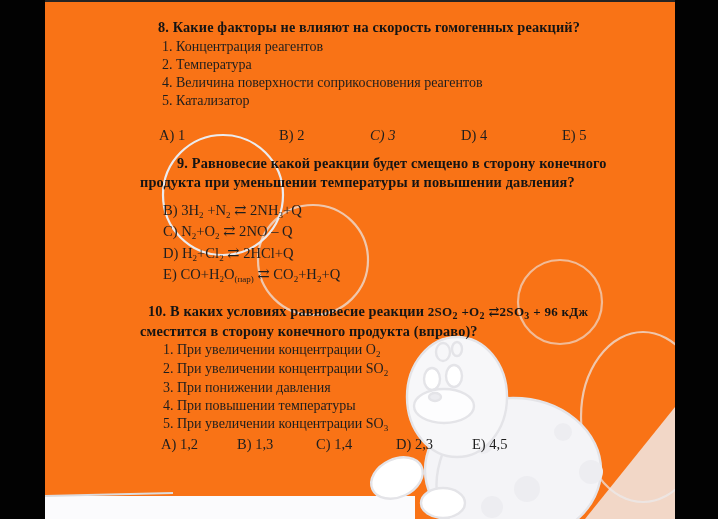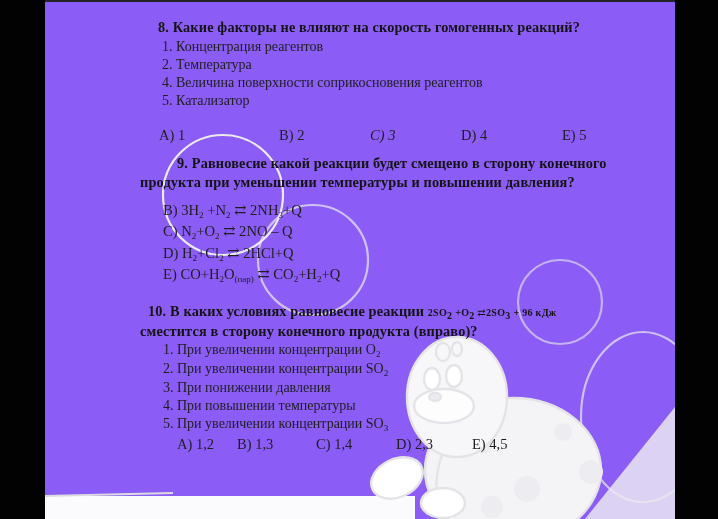--- a/index.html
+++ b/index.html
@@ -6,29 +6,29 @@
   #screen{
     position:relative;width:718px;height:519px;overflow:hidden;
     background:#ffffff;
     font-family:"Liberation Serif","DejaVu Serif","DejaVu Sans",serif;
     color:#1e1e1e;
   }
   .bar{position:absolute;top:0;height:519px;background:#020202;}
   .bar.left{left:0;width:45px;}
   .bar.right{left:675px;width:43px;}
   .top-edge{position:absolute;left:45px;top:0;width:630px;height:2px;background:#242424;}
-  .paper{position:absolute;left:45px;top:2px;width:630px;height:517px;background:#8b5cf6;}
+  .paper{position:absolute;left:45px;top:2px;width:630px;height:517px;background:#f97316;}
   .wm{position:absolute;left:0;top:0;z-index:1;pointer-events:none;}
   .q-heading,.q-items,.q-answers{position:absolute;z-index:2;}
   .q-heading{font-weight:bold;color:#141414;font-size:14.3px;line-height:18.6px;letter-spacing:0.15px;}
   .q-items{font-size:14px;}
   .hline{white-space:nowrap;}
   .iline{white-space:nowrap;}
   .sub{font-size:9px;position:relative;top:3px;}
-  .fm{font-size:10px;letter-spacing:0.3px;}
+  .fm{font-size:13px;letter-spacing:0.3px;}
   .fm.sub{font-size:10px;}
   .q-answers{left:0;top:0;width:630px;height:20px;font-size:14.5px;}
   .q-answers span{position:absolute;white-space:nowrap;text-align:right;}
 
   #q8 .q-heading{left:113px;top:16px;width:517px;}
   #q8 .q-items{left:117px;top:36px;line-height:17.9px;}
   #q8 .q-answers{top:125px;}
   #q8 .q-answers span:nth-child(1){left:114px;}
   #q8 .q-answers span:nth-child(2){left:234px;}
   #q8 .q-answers span:nth-child(3){left:325px;font-style:italic;}
@@ -36,21 +36,21 @@
   #q8 .q-answers span:nth-child(5){left:517px;}
 
   #q9 .q-heading{left:95px;top:152px;width:545px;}
   #q9 .hline:first-child{text-indent:37px;}
   #q9 .q-items{left:118px;top:199px;line-height:19.3px;font-size:14.6px;}
 
   #q10 .q-heading{left:95px;top:300px;width:545px;line-height:19px;}
   #q10 .hline:first-child{text-indent:8px;}
   #q10 .q-items{left:118px;top:339px;line-height:18.1px;}
   #q10 .q-answers{top:434px;}
-  #q10 .q-answers span:nth-child(1){left:132px;}
+  #q10 .q-answers span:nth-child(1){left:116px;}
   #q10 .q-answers span:nth-child(2){left:192px;}
   #q10 .q-answers span:nth-child(3){left:271px;}
   #q10 .q-answers span:nth-child(4){left:351px;}
   #q10 .q-answers span:nth-child(5){left:427px;}
 </style>
 </head>
 <body>
 
 <div id="screen">
   <div class="bar left"></div>

